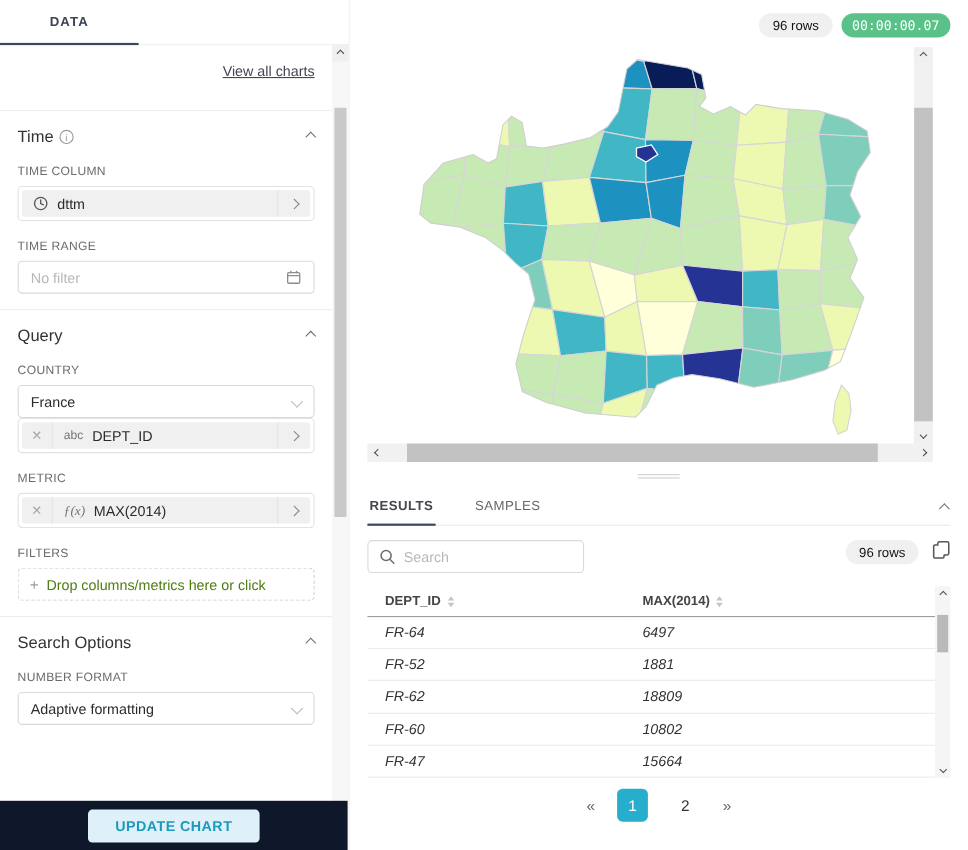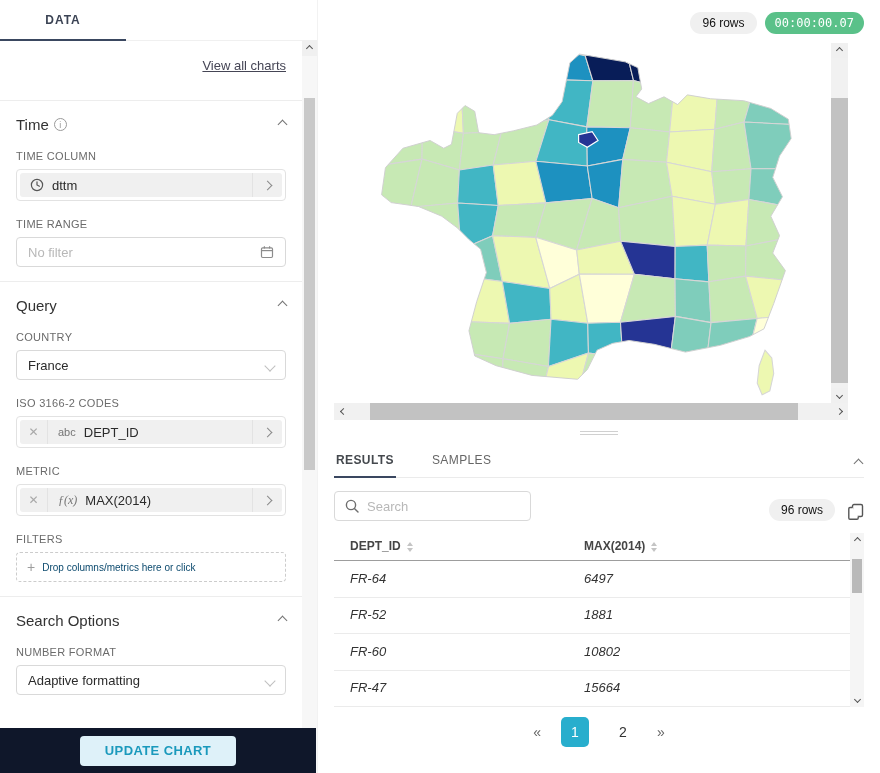--- a/index.html
+++ b/index.html
@@ -44,21 +44,21 @@
     border-left:1px solid #e3e3e3; align-self:stretch; cursor:pointer; }
   .pill-caret .chev { border-color:#8a8a8a; }
   .input-box { height:30px; border:1px solid #d9d9d9; border-radius:4px; background:#fff;
     display:flex; align-items:center; padding:0 11px; }
   .placeholder { font-size:13px; color:#b8b8b8; flex:1; }
   .select-value { font-size:13px; color:#2b2b2b; flex:1; }
   .select-caret .chev { border-color:#bfbfbf; width:8px; height:8px; margin-top:-4px; }
   .dropzone { height:30px; border:1px dashed #cccccc; border-radius:4px;
     display:flex; align-items:center; padding:0 10px; gap:7px; }
   .dz-plus { color:#9d9d9d; font-size:14px; }
-  .dz-text { color:#0c4a6e; font-size:10px; }
+  .dz-text { color:#4d7c0f; font-size:13px; }
   .panel-scrollbar { width:15px; background:#f7f7f7; position:relative; flex:none; }
   .sb-arrow { height:15px; display:flex; align-items:center; justify-content:center; background:#f0f0f0; }
   .panel-scrollbar .sb-thumb { position:absolute; left:2px; right:2px; top:57px; height:372px;
     background:#c9c9c9; }
   .left-footer { position:absolute; bottom:0; left:0; right:1px; height:45px; background:#0f172a;
     display:flex; align-items:center; justify-content:center; }
   .update-btn { width:156px; height:30px; border:none; border-radius:4px; background:#def1f9;
     color:#1a99bc; font-size:13px; font-weight:bold; letter-spacing:.4px; cursor:pointer;
     font-family:"Liberation Sans", sans-serif; }
 
@@ -78,21 +78,21 @@
   .h-arrow { width:18px; height:17px; display:flex; align-items:center; justify-content:center; flex:none; }
 
   .resize-handle { margin:9px auto 4px; width:38px; cursor:row-resize; }
   .resize-handle div { border-top:1px solid #d0d0d0; margin-top:2px; }
 
   .results-tabs { display:flex; gap:34px; border-bottom:1px solid #ebebeb; position:relative; margin-top:4px; }
   .rtab { font-size:12px; letter-spacing:.4px; padding:10px 2px 9px; cursor:pointer; color:#666; font-weight:500; }
   .rtab.active { color:#45494e; font-weight:bold; border-bottom:2px solid #3a4760; margin-bottom:-1px; }
   .results-collapse { position:absolute; right:2px; top:10px; cursor:pointer; }
 
-  .results-toolbar { display:flex; align-items:flex-end; margin:13px 0 12px; }
+  .results-toolbar { display:flex; align-items:flex-start; margin:13px 0 12px; }
   .search-box { width:197px; height:30px; border:1px solid #d9d9d9; border-radius:4px;
     display:flex; align-items:center; padding:0 10px; gap:8px; }
   .search-box input { border:none; outline:none; font-size:13px; color:#333; width:140px;
     font-family:"Liberation Sans", sans-serif; }
   .search-box input::placeholder { color:#b8b8b8; }
   .copy-btn { margin-left:12px; cursor:pointer; display:flex; }
 
   .table-wrap { display:flex; }
   .results-table { flex:1; border-collapse:collapse; }
   .results-table th { text-align:left; font-size:12px; color:#454545; padding:6px 16px 7px;
@@ -175,21 +175,20 @@
           <span class="spacer"></span>
           <span class="chev up"></span>
         </div>
 
         <div class="field-label">COUNTRY</div>
         <div class="input-box">
           <span class="select-value">France</span>
           <span class="select-caret"><span class="chev down"></span></span>
         </div>
 
-        <div class="field-label">ISO 3166-2 CODES</div>
         <div class="pill-outer">
           <div class="pill-inner">
             <div class="pill-x">✕</div>
             <div class="pill-body">
               <span class="pill-type">abc</span>
               <span class="pill-value">DEPT_ID</span>
             </div>
             <div class="pill-caret">
               <span class="chev right"></span>
             </div>
@@ -448,20 +447,24 @@
         <tbody id="results-body">
             <tr>
               <td>FR-64</td>
               <td>6497</td>
             </tr>
             <tr>
               <td>FR-52</td>
               <td>1881</td>
             </tr>
             <tr>
+              <td>FR-62</td>
+              <td>18809</td>
+            </tr>
+            <tr>
               <td>FR-60</td>
               <td>10802</td>
             </tr>
             <tr>
               <td>FR-47</td>
               <td>15664</td>
             </tr>
           </tbody>
       </table>
       <div class="t-scrollbar" style="height:174px">

